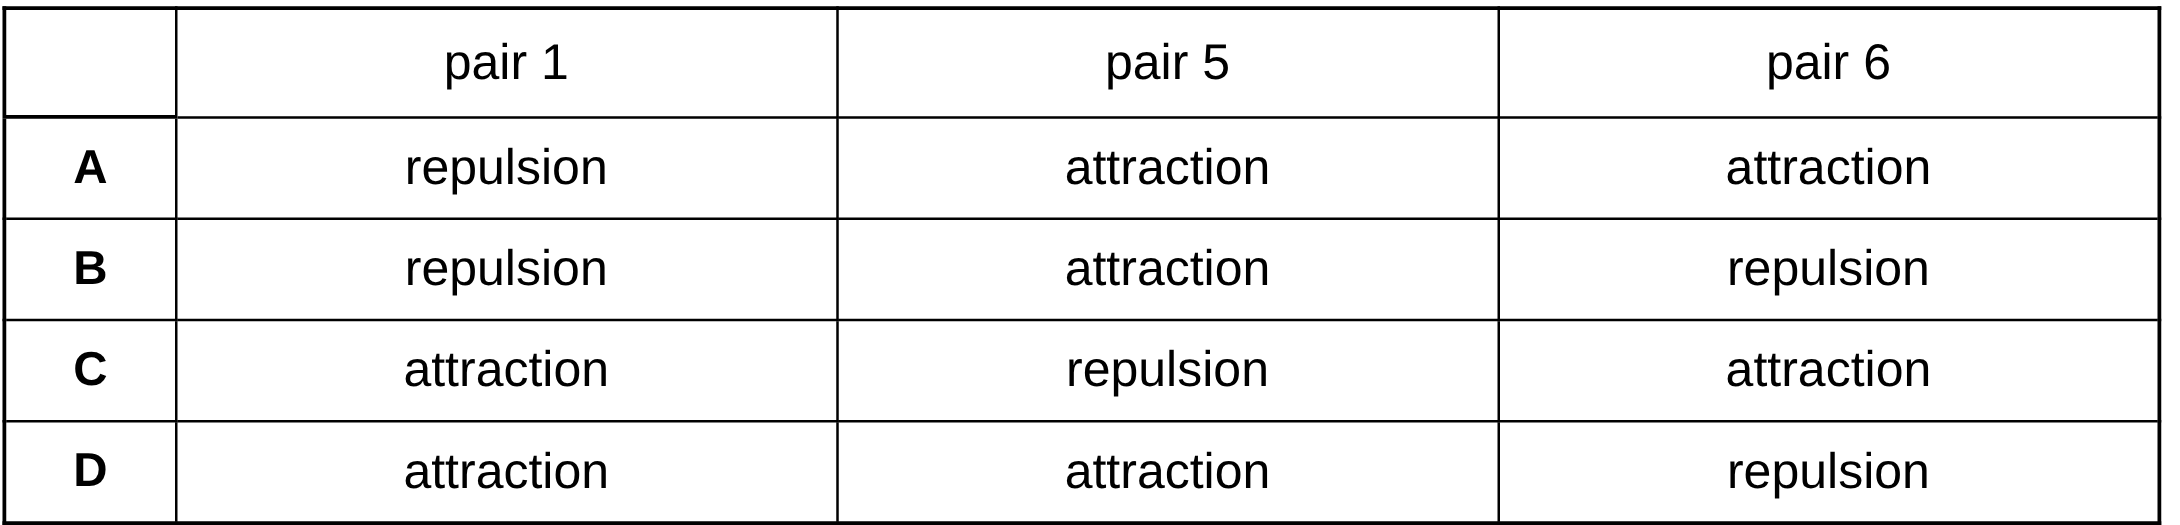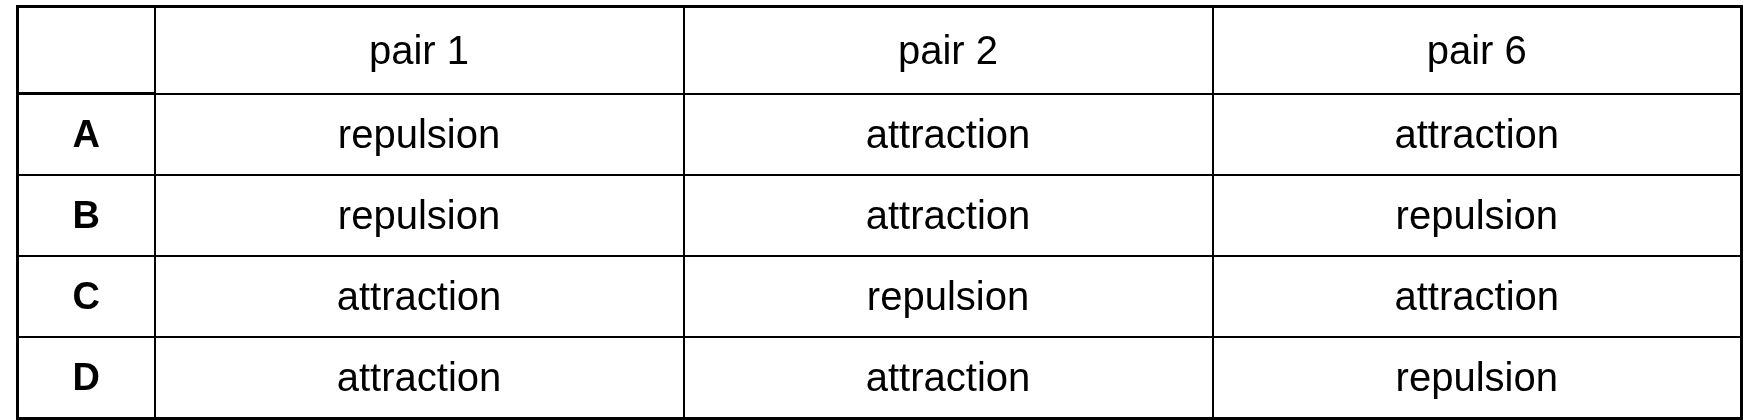--- a/index.html
+++ b/index.html
@@ -10,21 +10,21 @@
   body {
     width: 1744px;
     height: 420px;
     font-family: "Liberation Sans", sans-serif;
     color: #000000;
     overflow: hidden;
   }
 
   #table-wrap {
     position: absolute;
-    left: 16px;
+    left: 2px;
     top: 5px;
     width: 1726px;
     height: 402px;
   }
 
   table.answer-table {
     border-collapse: collapse;
     table-layout: fixed;
     width: 1726px;
     height: 402px;
@@ -88,21 +88,21 @@
     <colgroup>
       <col class="c-label">
       <col class="c-pair">
       <col class="c-pair">
       <col class="c-pair">
     </colgroup>
     <thead>
       <tr>
         <th class="blank-corner"></th>
         <th>pair 1</th>
-        <th>pair 2</th>
+        <th>pair 5</th>
         <th>pair 6</th>
       </tr>
     </thead>
     <tbody>
       <tr>
         <td class="row-label">A</td>
         <td class="value">repulsion</td>
         <td class="value">attraction</td>
         <td class="value">attraction</td>
       </tr>

